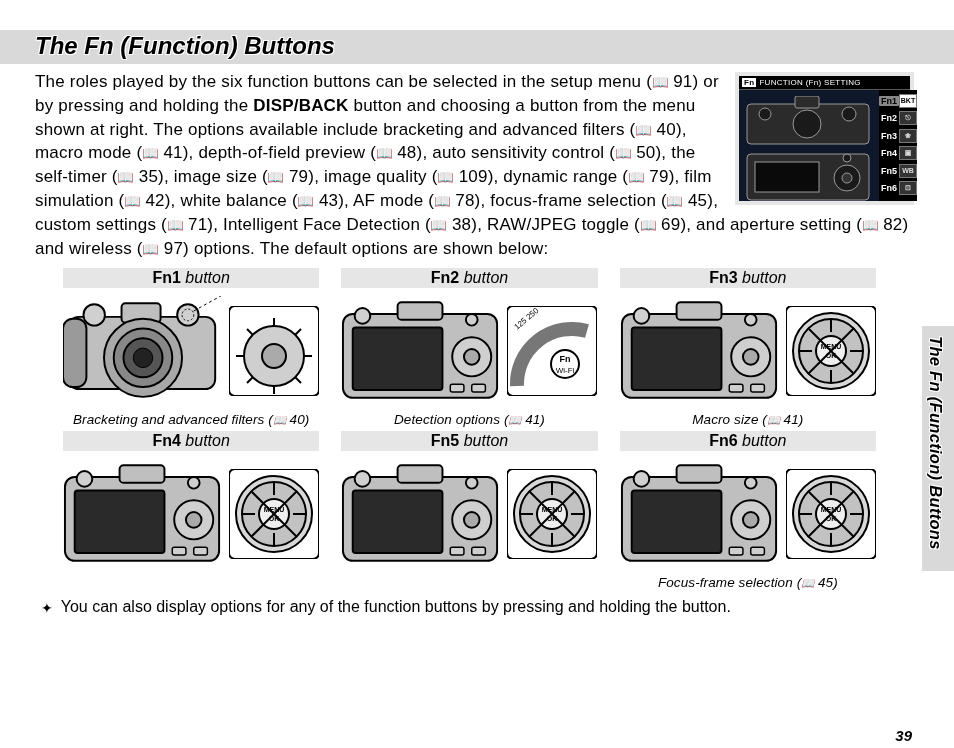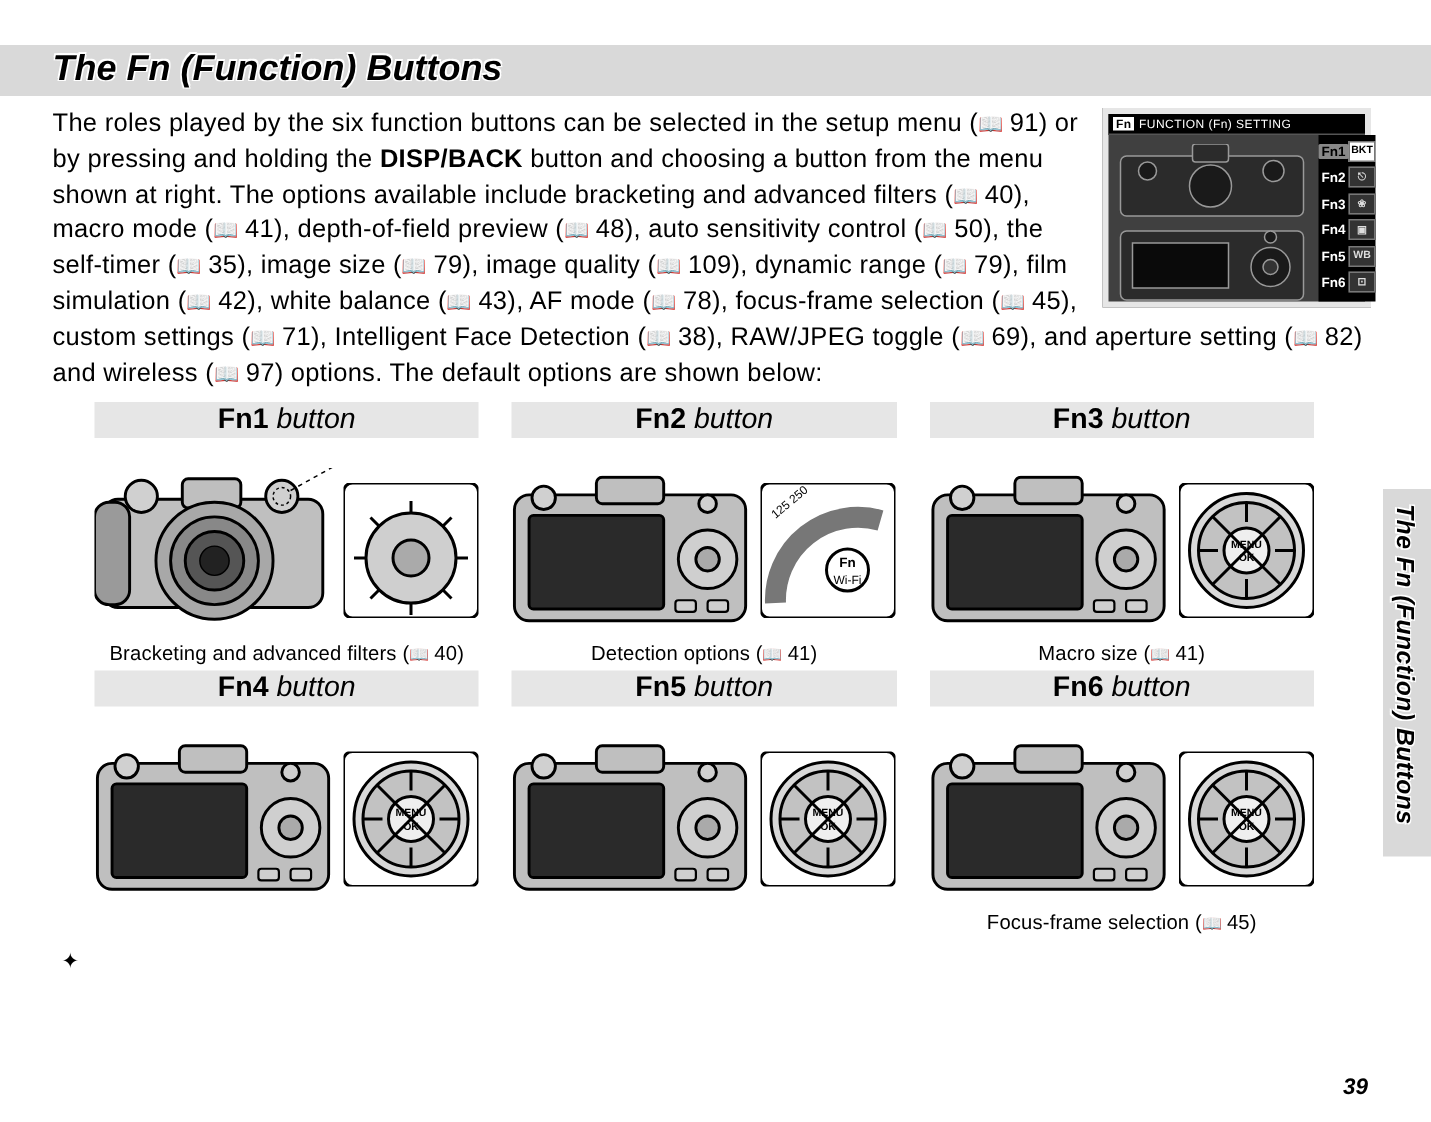--- a/index.html
+++ b/index.html
@@ -38,21 +38,21 @@
   }
   .intro strong { font-weight: 700; text-align: center; }
   .book::before { content: "📖 "; font-size: 0.8em; }
   .book { white-space: nowrap; }
   
   
   .lcd {
     float: right;
     width: 179px;
     height: 133px;
-    background: #404040;
+    background: #0f172a;
     border: 4px solid #e6e6e6;
     margin: 2px 0 6px 12px;
     position: relative;
     color: #fff;
     font-size: 8px;
   }
   .lcd-title {
     background:#000;
     padding:2px 3px;
     border-bottom:1px solid #555;
@@ -90,31 +90,32 @@
     display: grid;
     grid-template-columns: repeat(3, 1fr);
     column-gap: 22px;
     row-gap: 4px;
     margin: 8px 38px 8px 28px;
   }
   .cell { text-align:center; }
   .cell-head {
     background:#e6e6e6;
     font-style: italic;
-    font-size: 19px;
+    font-size: 16px;
     padding:1px 0;
-    margin-bottom:16px;
+    margin-bottom:4px;
   }
   .cell-head b{ font-style:normal; font-weight:700;}
   .cell-img{
     height:118px;
     display:flex; align-items:center; justify-content:center; gap:6px;
   }
   .cell-img svg{display:block;}
   .cell-cap{
+    font-style: italic;
     font-size: 13.5px;
     margin-top:2px;
     letter-spacing: 0.1px;
   }
   
   .note{
     font-size:16px; margin:8px 6px 0 6px;
     display:flex; gap:8px;
   }
   .note .bullet{font-size:14px; line-height:1.5;}
@@ -128,21 +129,21 @@
     position:absolute; top:10px; left:4px;
     writing-mode: vertical-rl;
     font-weight:700; font-style:italic;
     font-size:16.5px; letter-spacing:0.3px;
     white-space:nowrap;
     text-shadow:
       -1px -1px 0 #fff, 1px -1px 0 #fff,
       -1px  1px 0 #fff, 1px  1px 0 #fff;
   }
   .page-num{
-    position:absolute; right:42px; bottom:15px;
+    position:absolute; right:42px; bottom:4px;
     font-weight:700; font-style:italic; font-size:15px;
   }
 </style>
 </head>
 <body>
 
 <div class="side-tab">
   <div class="txt">The Fn (Function) Buttons</div>
 </div>
 
@@ -356,17 +357,18 @@
             <use href="#detail-dpad"></use>
           </svg>
       </div>
       <div class="cell-cap"><span>Focus-frame selection (</span><span class="book">45</span><span>)</span></div>
     </div>
 
   </div>
 
   <div class="note">
     <span class="bullet">✦</span>
+    <span>You can also display options for any of the function buttons by pressing and holding the button.</span>
   </div>
 
 </div>
 
 <div class="page-num">39</div>
 
 </body></html>

